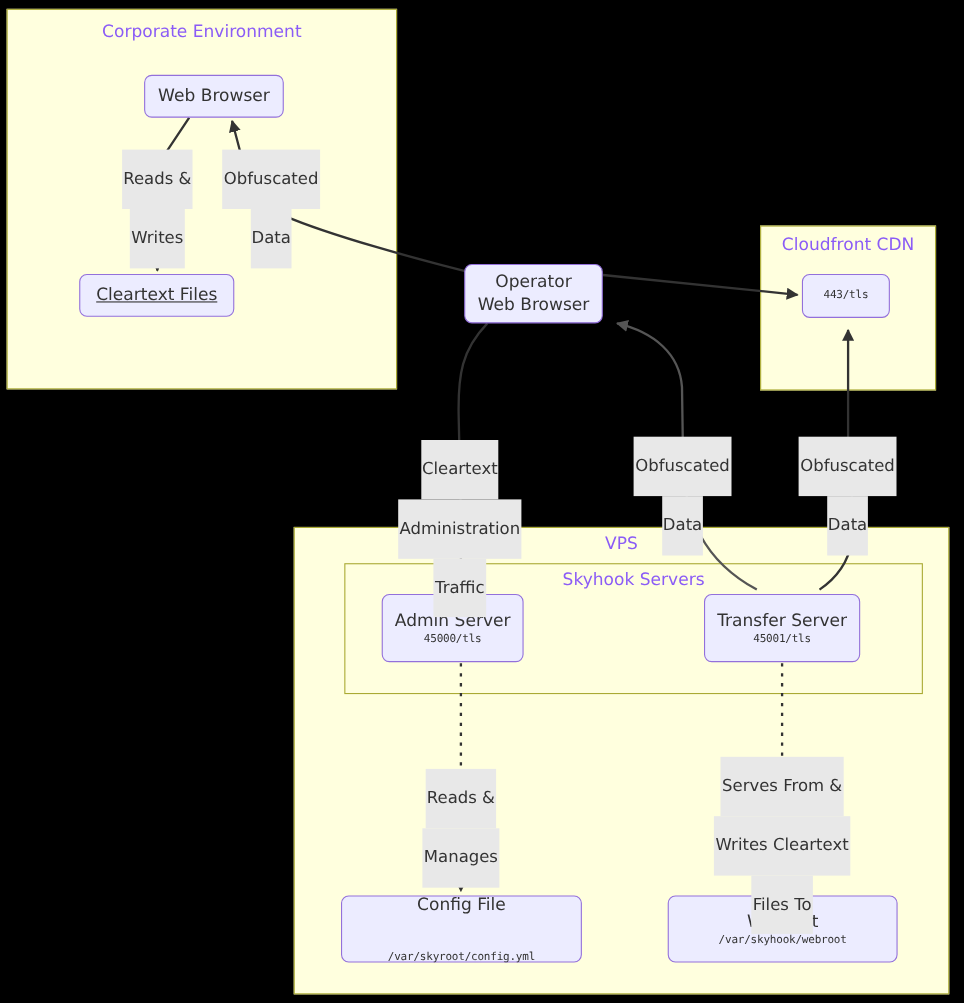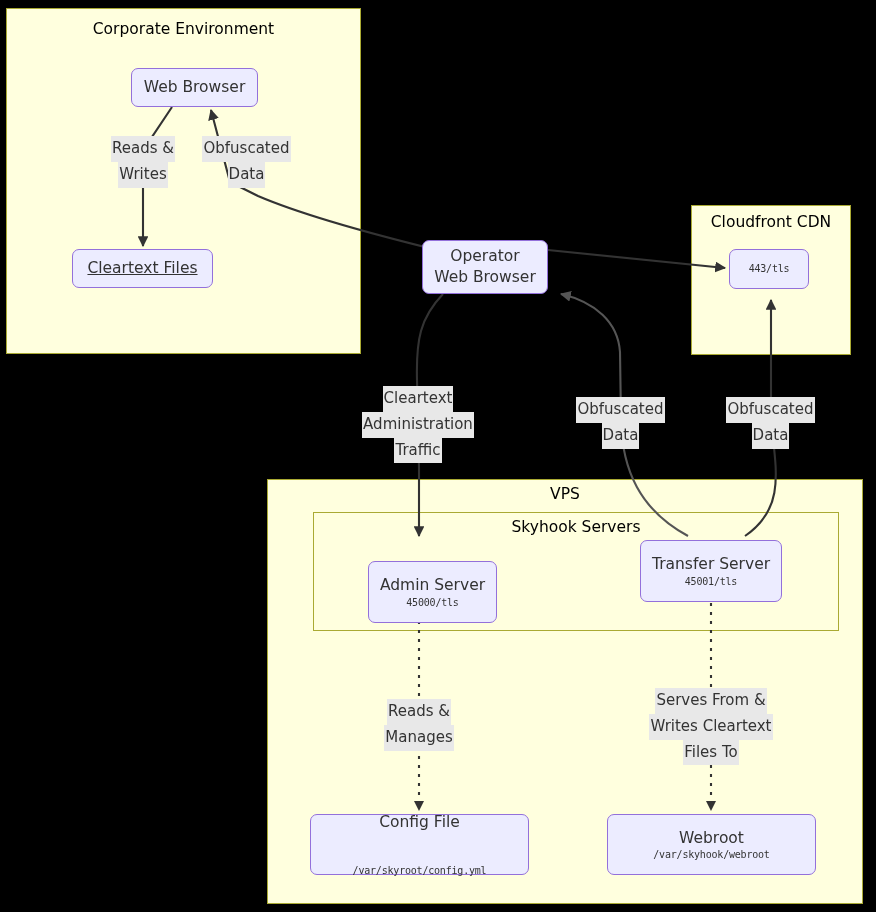--- a/index.html
+++ b/index.html
@@ -1,33 +1,33 @@
 <!DOCTYPE html>
 <html><head>
 <meta charset="utf-8">
 <style>
   html,body{margin:0;padding:0;background:#000;}
   body{width:876px;height:912px;font-family:"DejaVu Sans",sans-serif;}
   #stage{position:relative;width:876px;height:912px;overflow:hidden;background:#000;}
   svg#wires{position:absolute;left:0;top:0;width:876px;height:912px;pointer-events:none;}
 
   .subgraph{position:absolute;background:#ffffde;border:1.3px solid #aaaa33;box-sizing:border-box;}
-  .sg-title{position:absolute;left:0;right:0;text-align:center;font-size:15.5px;color:#000000;
+  .sg-title{position:absolute;left:0;right:0;text-align:center;font-size:15.5px;color:#8b5cf6;
             font-family:"DejaVu Sans",sans-serif;white-space:nowrap;}
 
   .node{position:absolute;background:#ececff;border:1.4px solid #9370db;border-radius:7px;
         box-sizing:border-box;display:flex;flex-direction:column;align-items:center;
         justify-content:center;color:#333;font-size:15.5px;line-height:1.33;
         font-family:"DejaVu Sans",sans-serif;text-align:center;}
   .node .mono{font-family:"DejaVu Sans Mono",monospace;font-size:10px;letter-spacing:-0.2px;}
 
   .elabel{position:absolute;text-align:center;font-size:15px;line-height:1.45;color:#333;
           font-family:"DejaVu Sans",sans-serif;white-space:nowrap;
           display:flex;flex-direction:column;align-items:center;}
-  .elabel span{background:#e8e8e8;display:inline-block;padding:2px 1px;}
+  .elabel span{background:#e8e8e8;display:inline-block;padding:16px 1px;}
 </style>
 </head>
 <body>
 
 <div id="stage">
 
   <div class="subgraph" style="left:6px;top:8px;width:355px;height:346px;">
     <div class="sg-title" style="top:11px;">Corporate Environment</div>
   </div>
 
@@ -84,21 +84,21 @@
 
   <div class="node" style="left:422px;top:240px;width:126px;height:54px;">
     <div>Operator</div>
     <div>Web Browser</div>
   </div>
 
   <div class="node" style="left:729px;top:249px;width:80px;height:40px;">
     <div class="mono">443/tls</div>
   </div>
 
-  <div class="node" style="left:368px;top:540px;width:129px;height:62px;margin-top:21px;">
+  <div class="node" style="left:347px;top:540px;width:129px;height:62px;">
     <div>Admin Server</div>
     <div class="mono">45000/tls</div>
   </div>
 
   <div class="node" style="left:640px;top:540px;width:142px;height:62px;">
     <div>Transfer Server</div>
     <div class="mono">45001/tls</div>
   </div>
 
   <div class="node" style="left:310px;top:814px;width:219px;height:61px;gap:32px;">
@@ -114,21 +114,21 @@
   <div class="elabel" style="left:103px;top:136px;width:80px;">
     <span>Reads &amp;</span>
     <span>Writes</span>
   </div>
 
   <div class="elabel" style="left:198px;top:136px;width:97px;">
     <span>Obfuscated</span>
     <span>Data</span>
   </div>
 
-  <div class="elabel" style="left:354px;top:386px;width:128px;">
+  <div class="elabel" style="left:354px;top:400px;width:128px;">
     <span>Cleartext</span>
     <span>Administration</span>
     <span>Traffic</span>
   </div>
 
   <div class="elabel" style="left:572px;top:397px;width:97px;">
     <span>Obfuscated</span>
     <span>Data</span>
   </div>
 

